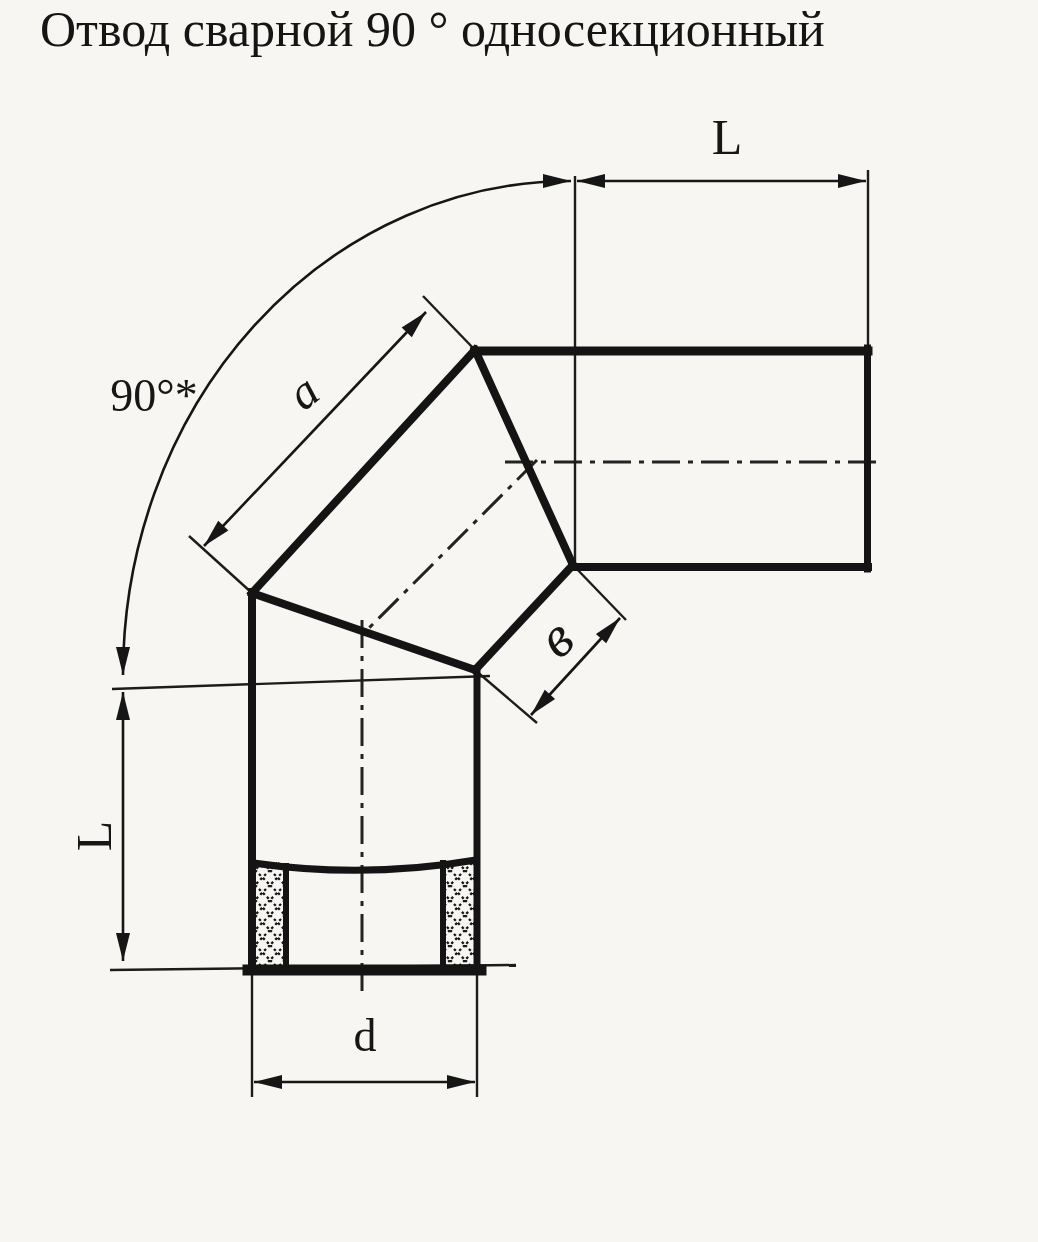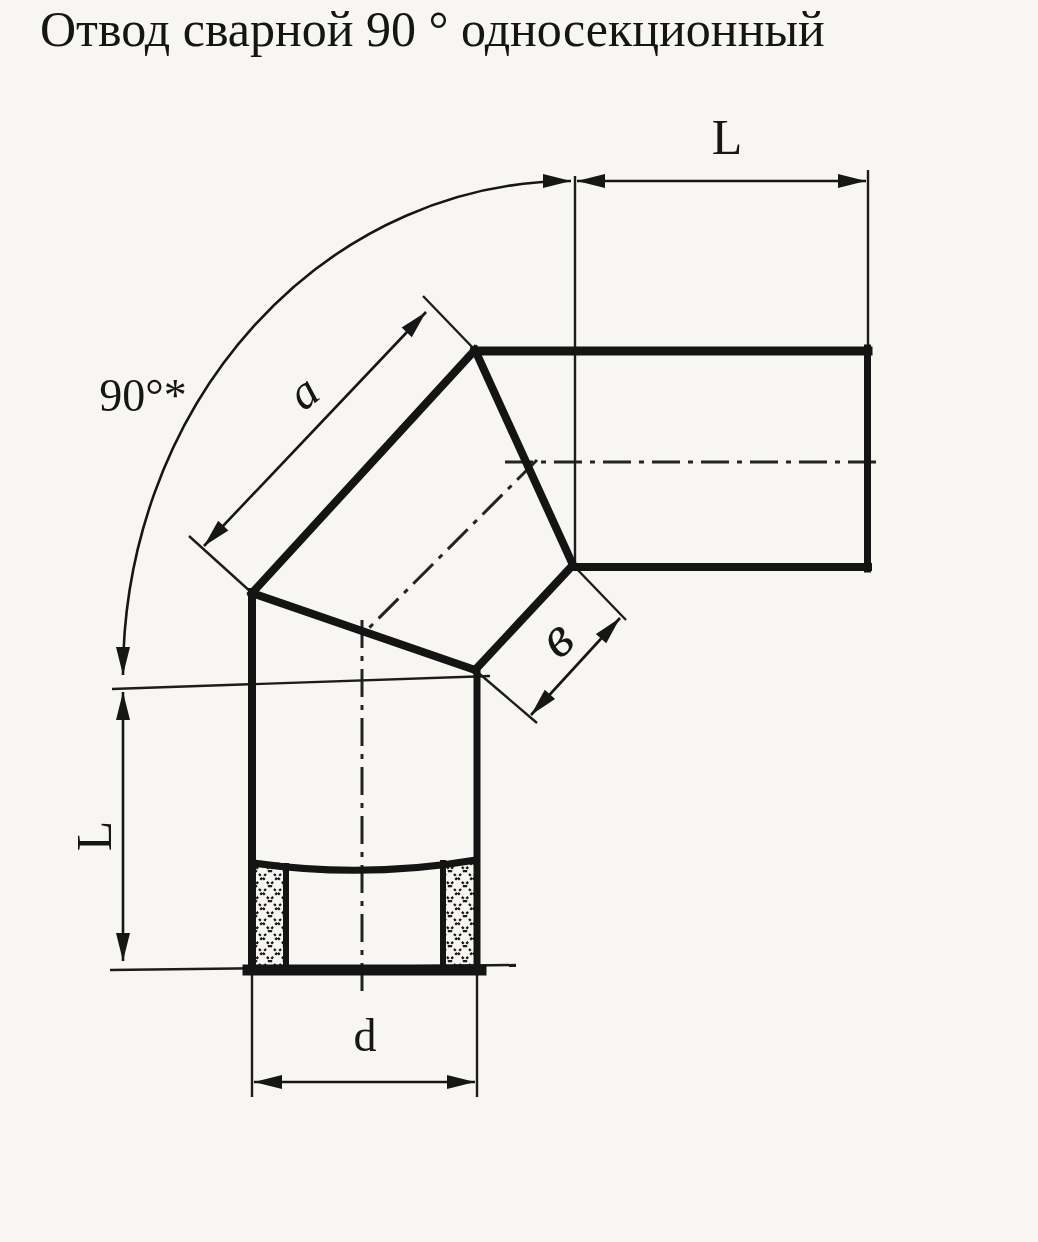--- a/index.html
+++ b/index.html
@@ -98,15 +98,15 @@
       <path stroke-width="6" d="M286,866 V968"></path>
       <path stroke-width="6" d="M443,863 V968"></path>
     </g>
   </svg>
 
   <div class="lbl" style="left:727px;top:137px;">L</div>
   <div class="lbl rot90" style="left:94px;top:836px;">L</div>
   <div class="lbl ital rot-a" style="left:303px;top:392px;">a</div>
   <div class="lbl ital rot-b" style="left:556px;top:638px;">в</div>
   <div class="lbl dlab" style="left:365px;top:1036px;">d</div>
-  <div class="lbl angle" style="left:143px;top:396px;">90°*</div>
+  <div class="lbl angle" style="left:154px;top:396px;">90°*</div>
 
 </div>
 
 </body></html>

